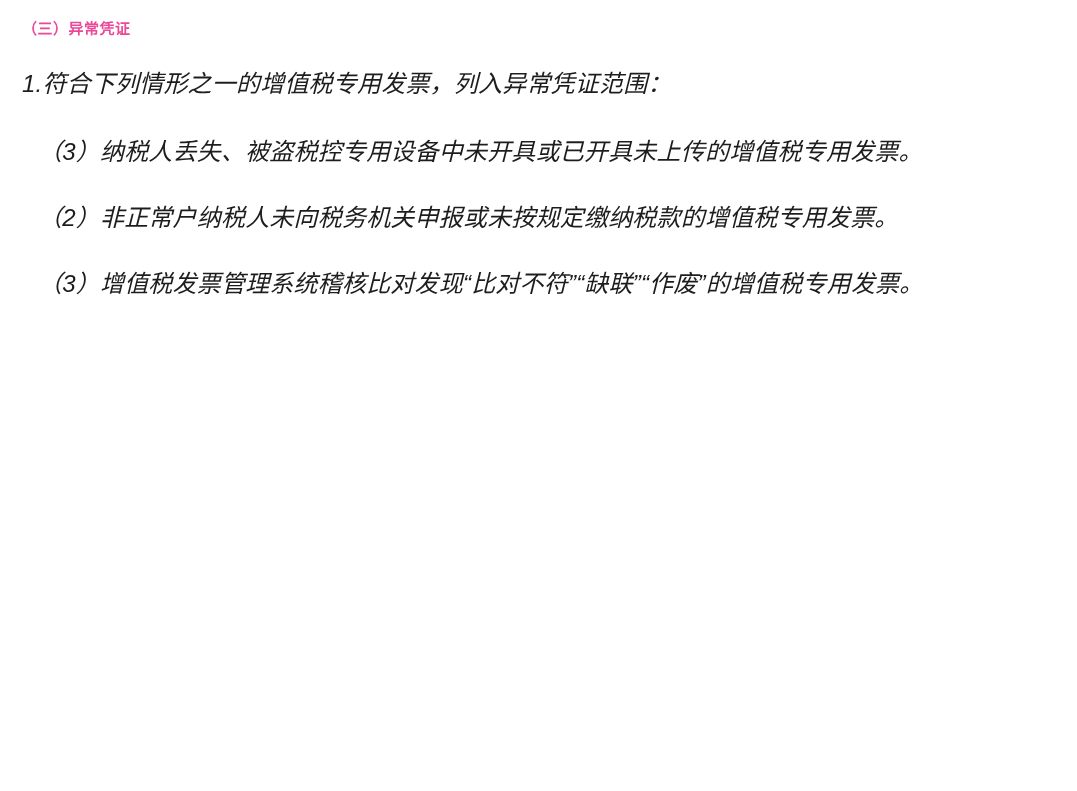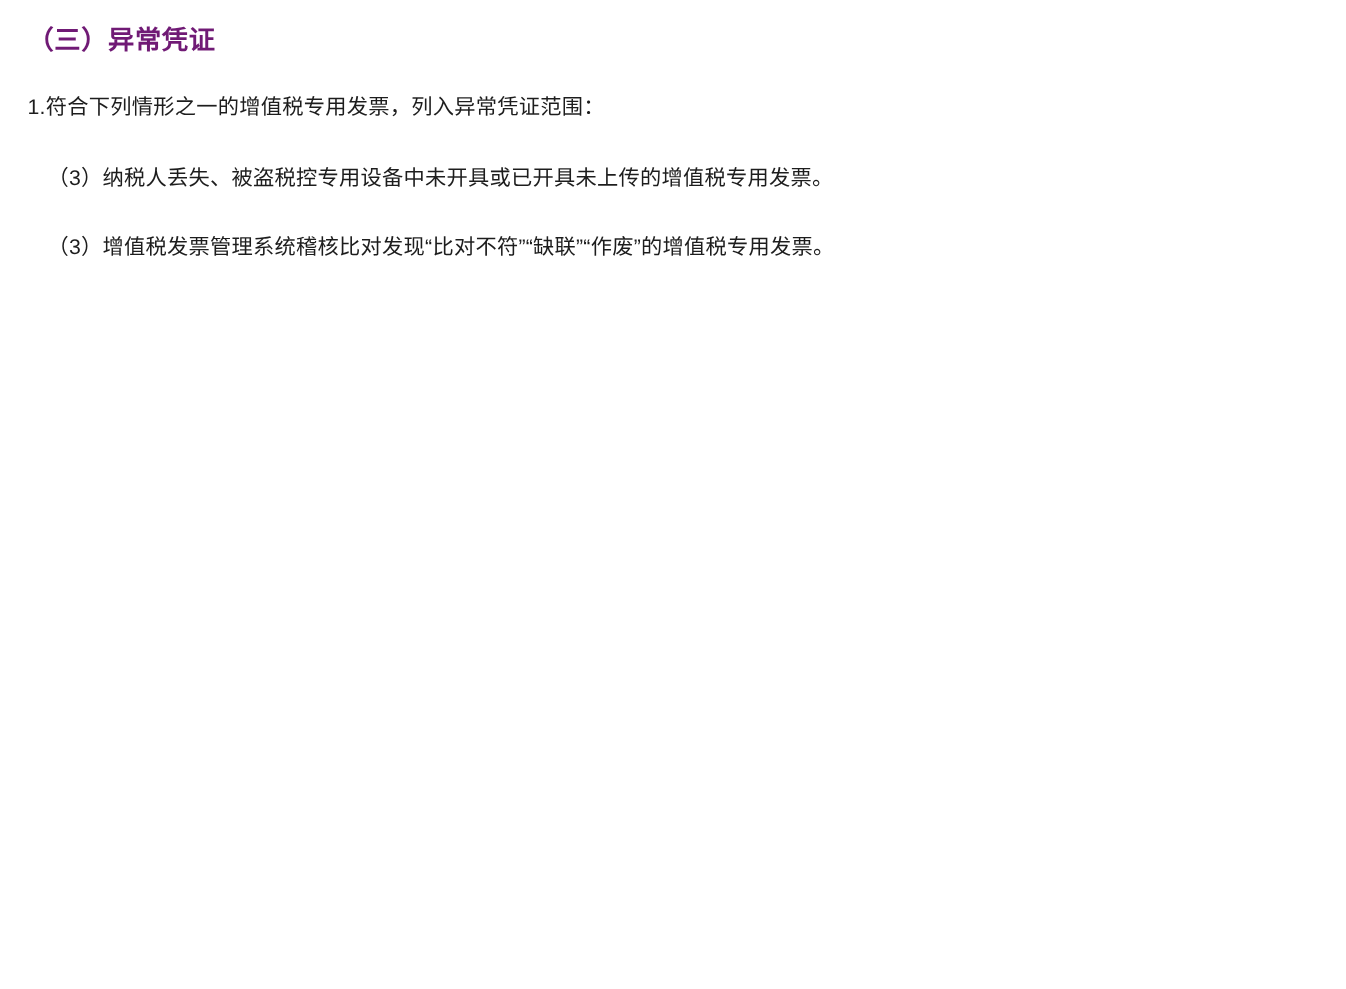--- a/index.html
+++ b/index.html
@@ -15,34 +15,35 @@
     color: #1a1a1a;
     overflow: hidden;
   }
   .page {
     box-sizing: border-box;
     width: 1077px;
     min-height: 791px;
     padding: 10px 30px 0 22px;
   }
   .doc-heading {
-    font-size: 21px;
+    font-size: 15px;
     font-weight: bold;
     letter-spacing: 0.5px;
-    color: #701a75;
+    color: #ec4899;
     margin: 8px 0 26px 0;
     line-height: 1.4;
   }
   .para {
-    font-size: 17px;
+    font-size: 24px;
     line-height: 1.58;
     color: #1d1d1d;
     margin: 0 0 28px 0;
     text-align: justify;
     letter-spacing: 0.2px;
+    font-style: italic;
   }
   .para.lead {
     text-indent: 0;
     margin-bottom: 30px;
   }
   .para.item {
     text-indent: 0;
     padding-left: 16px;
   }
   .para:last-child {
@@ -53,19 +54,20 @@
 <body>
 
 <div class="page">
 
   <h1 class="doc-heading">（三）异常凭证</h1>
 
   <p class="para lead">1.符合下列情形之一的增值税专用发票，列入异常凭证范围：</p>
 
   <p class="para item">（3）纳税人丢失、被盗税控专用设备中未开具或已开具未上传的增值税专用发票。</p>
 
+  <p class="para item">（2）非正常户纳税人未向税务机关申报或未按规定缴纳税款的增值税专用发票。</p>
 
   <p class="para item">（3）增值税发票管理系统稽核比对发现“比对不符”“缺联”“作废”的增值税专用发票。</p>
 
 
 
 
 </div>
 
 </body></html>

